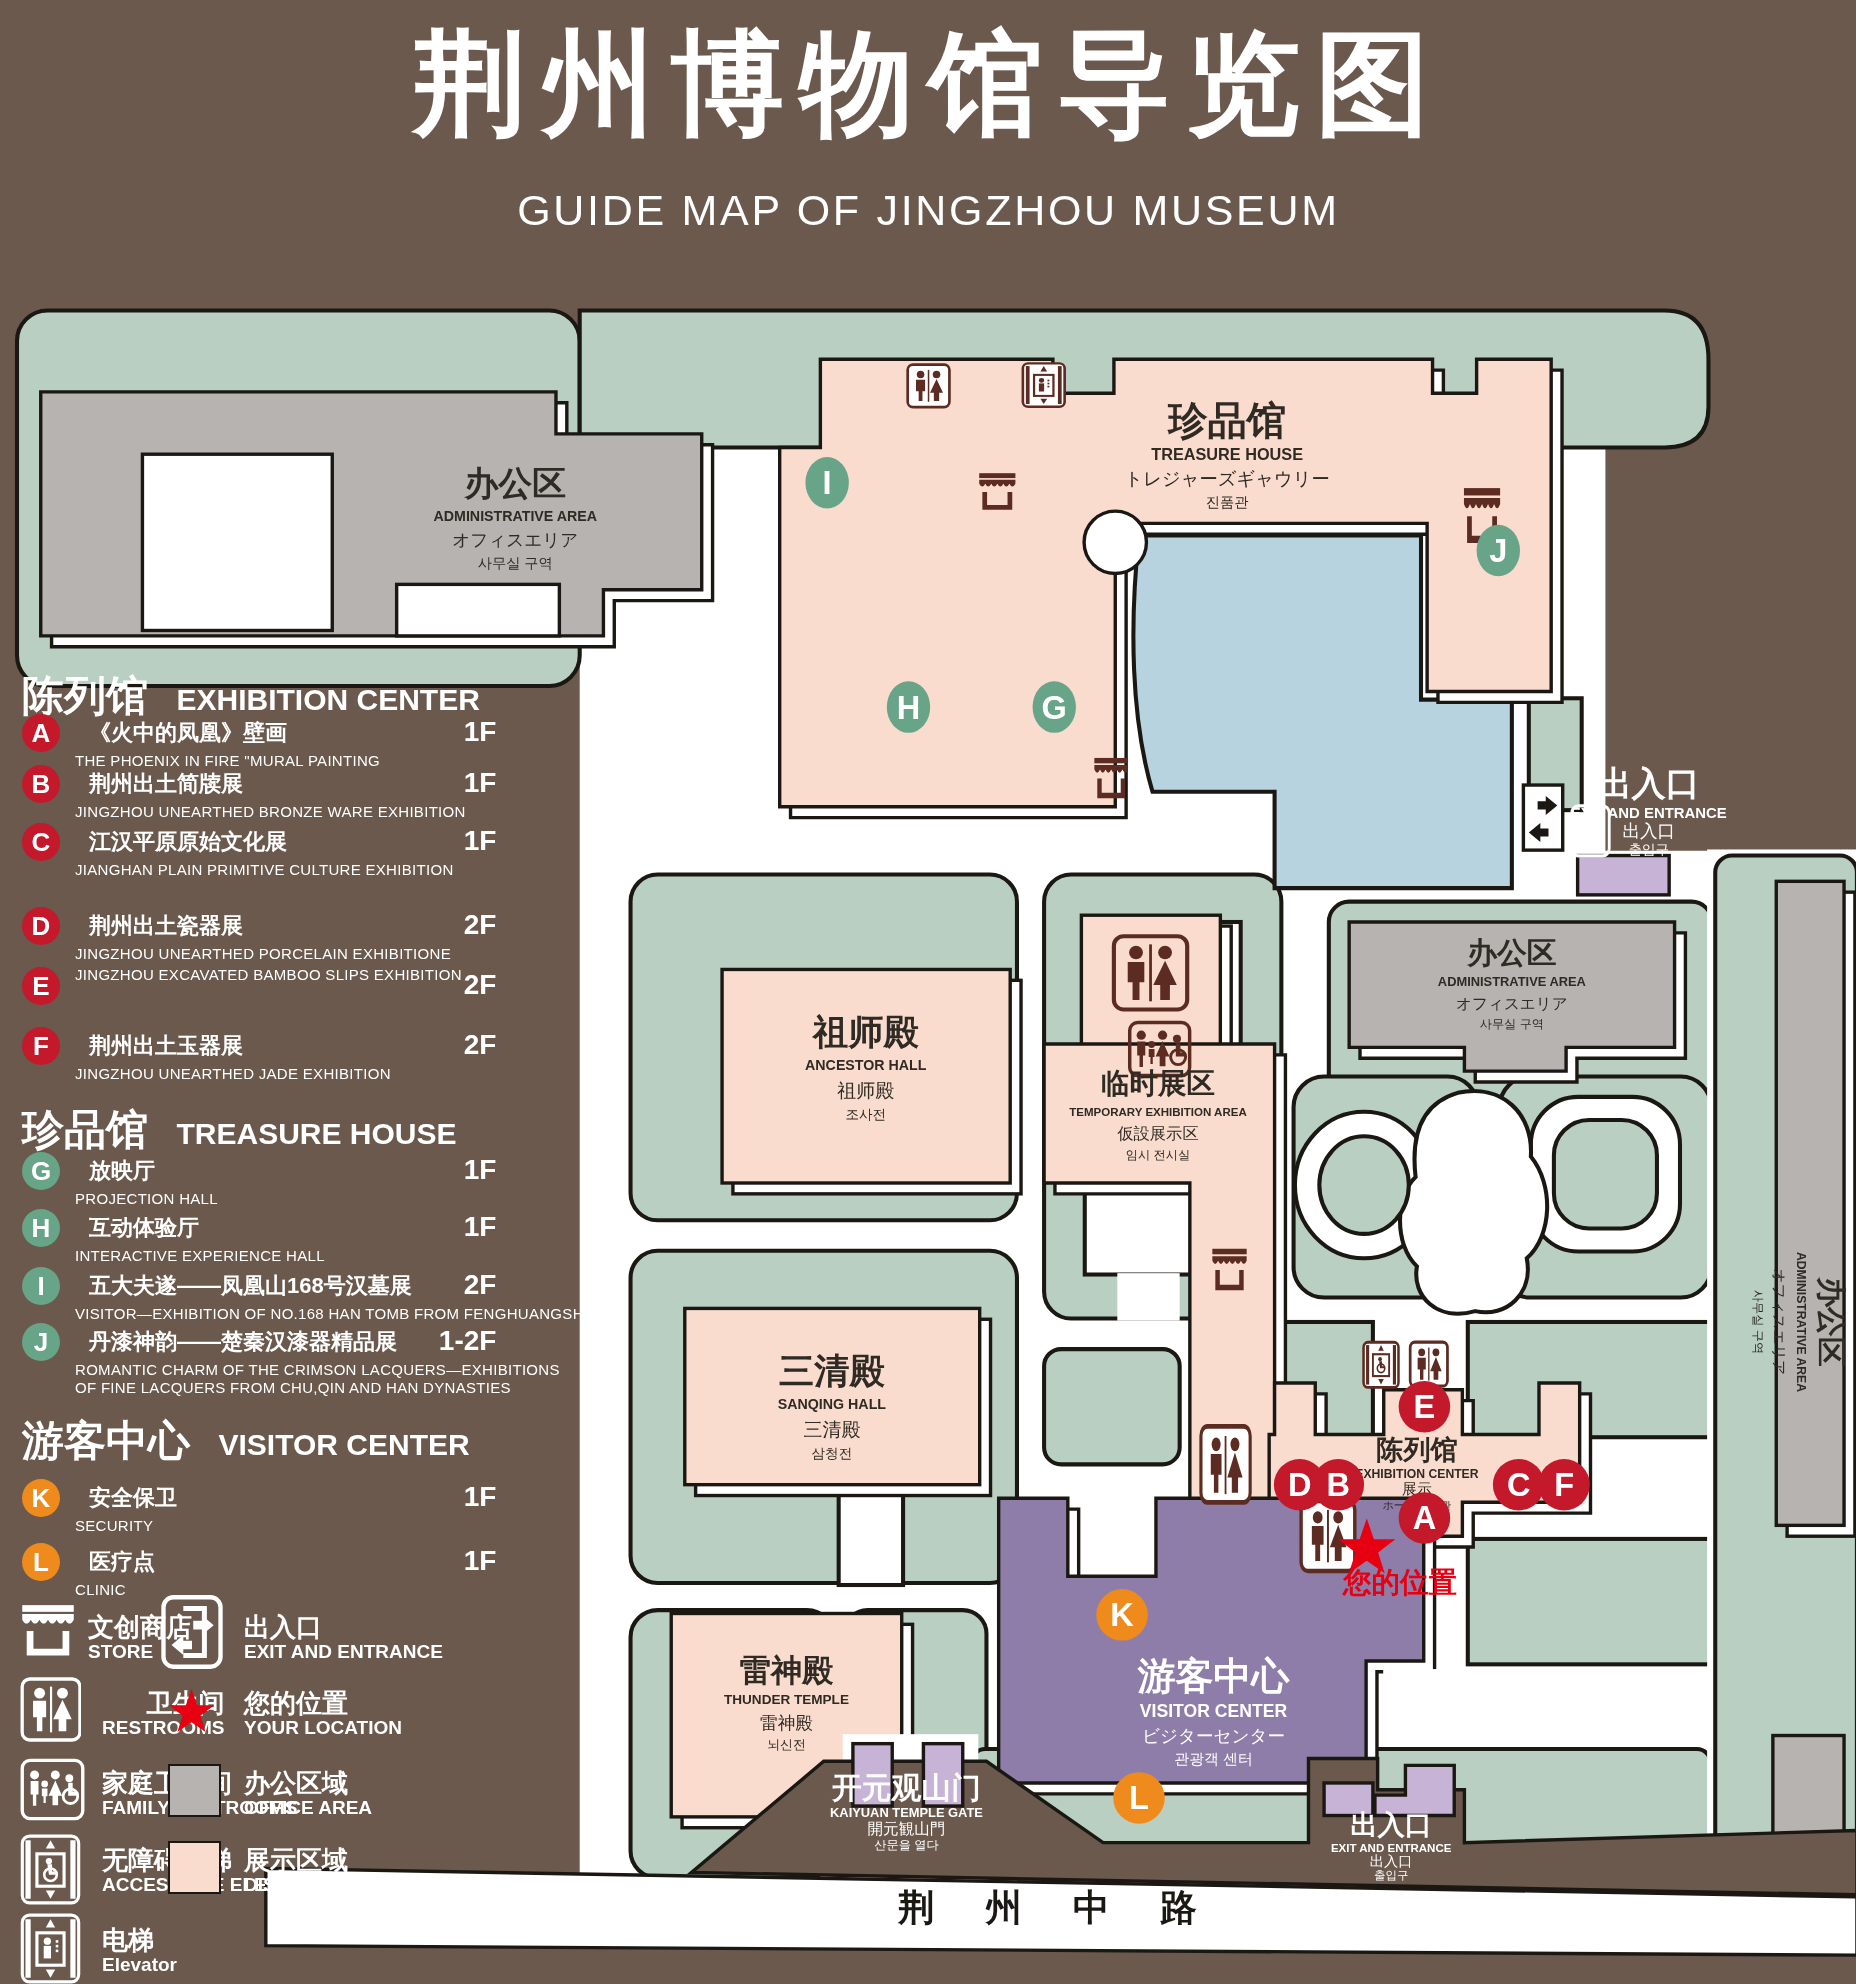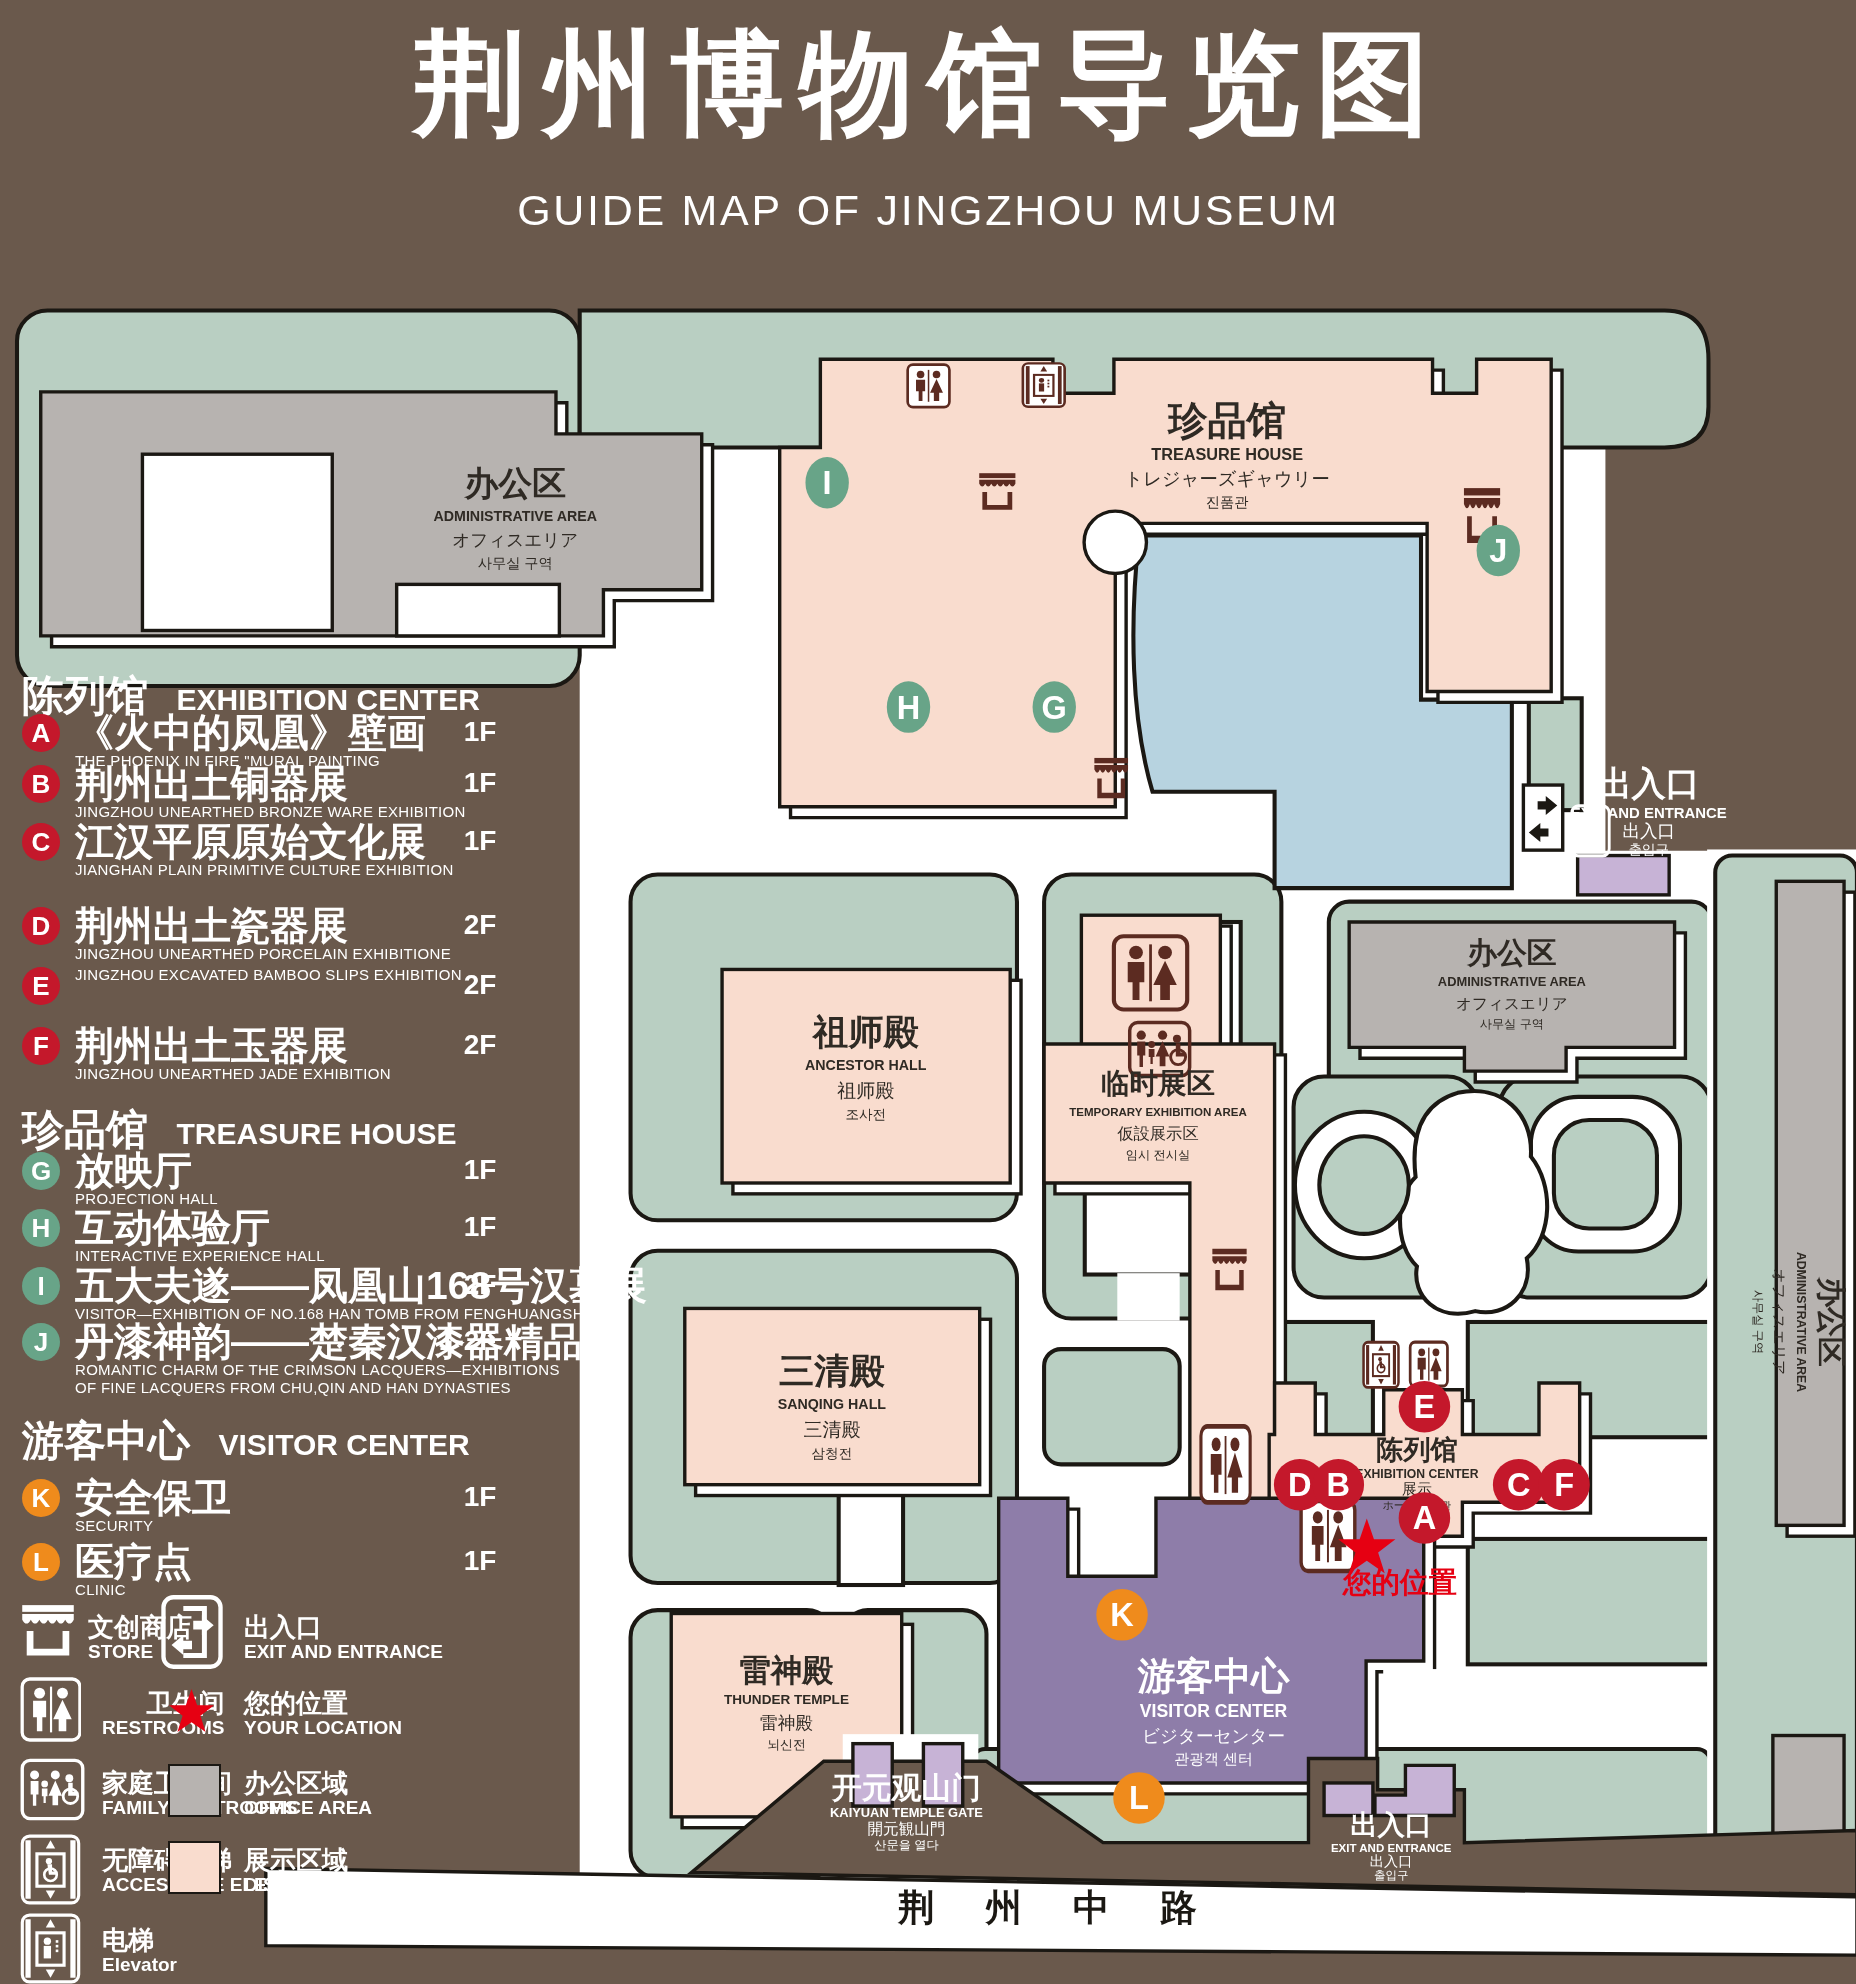--- a/index.html
+++ b/index.html
@@ -11,21 +11,21 @@
   #hdr .t1{font-size:114px;font-weight:bold;letter-spacing:15px;margin-top:8.1px;}
   #hdr .t2{font-size:43px;font-weight:normal;letter-spacing:2.7px;margin-top:24.4px;}
   
   .sec-h{position:absolute;color:#fff;white-space:nowrap;}
   .sec-h .zh{font-size:42px;font-weight:bold;}
   .sec-h .en{font-size:30px;font-weight:bold;margin-left:28.5px;}
   .li{position:absolute;left:22px;width:488px;color:#fff;}
   .li .bd{position:absolute;left:0;top:1.4px;width:38px;height:38px;border-radius:50%;
           text-align:center;line-height:38px;font-size:26px;font-weight:bold;color:#fff;}
   .bd.red{background:#c4182b;} .bd.grn{background:#68a488;} .bd.org{background:#ef8b1c;}
-  .li .zh{margin-left:53px;font-size:39px;font-weight:bold;line-height:39px;white-space:nowrap;}
+  .li .zh{margin-left:67px;font-size:22px;font-weight:bold;line-height:39px;white-space:nowrap;}
   .li .cap{margin-left:53px;font-size:15px;letter-spacing:0.3px;line-height:18.3px;white-space:nowrap;}
   .li .fl{position:absolute;right:13.6px;top:2.7px;font-size:28px;font-weight:bold;}
   .sym{position:absolute;color:#fff;}
   .sym .zh{font-size:26px;font-weight:bold;line-height:31px;white-space:nowrap;}
   .sym .cap{font-size:19px;font-weight:bold;line-height:17.6px;white-space:nowrap;}
   .swatch{position:absolute;width:49px;height:49px;border:2px solid #1b1813;}
   .sw-office{background:#b7b3b0;} .sw-display{background:#f9dcce;}
   .badge-t{fill:#fff;font-weight:bold;text-anchor:middle;}
   .anc{text-anchor:middle;}
 </style>
@@ -437,21 +437,21 @@
     </div>
 
     <div class="li" style="top:713px;">
       <span class="bd red">A</span>
       <div class="zh">《火中的凤凰》壁画</div>
       <div class="cap">THE PHOENIX IN FIRE "MURAL PAINTING</div>
       <span class="fl">1F</span>
     </div>
     <div class="li" style="top:764px;">
       <span class="bd red">B</span>
-      <div class="zh">荆州出土铜器展</div>
+      <div class="zh">荆州出土简牍展</div>
       <div class="cap">JINGZHOU UNEARTHED BRONZE WARE EXHIBITION</div>
       <span class="fl">1F</span>
     </div>
     <div class="li" style="top:822px;">
       <span class="bd red">C</span>
       <div class="zh">江汉平原原始文化展</div>
       <div class="cap">JIANGHAN PLAIN PRIMITIVE CULTURE EXHIBITION</div>
       <span class="fl">1F</span>
     </div>
     <div class="li" style="top:906px;">

